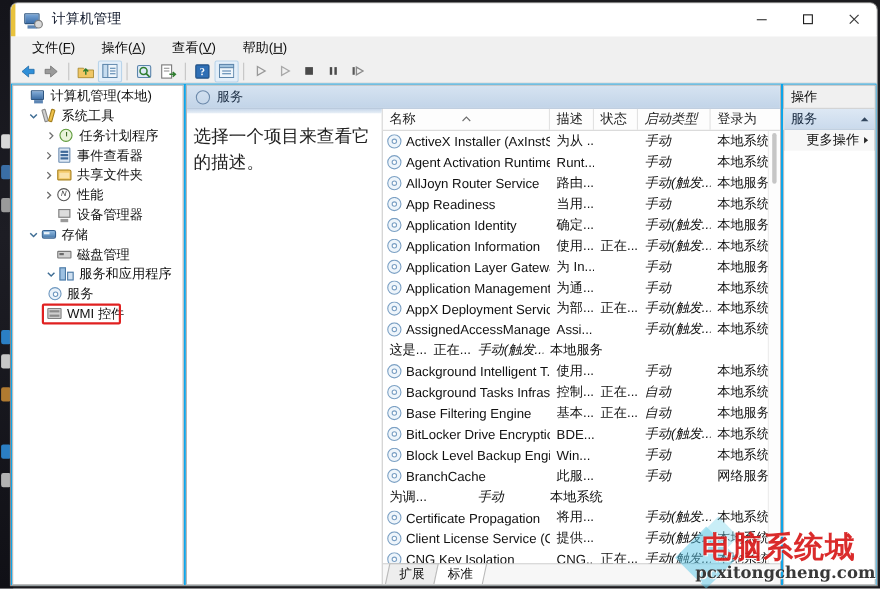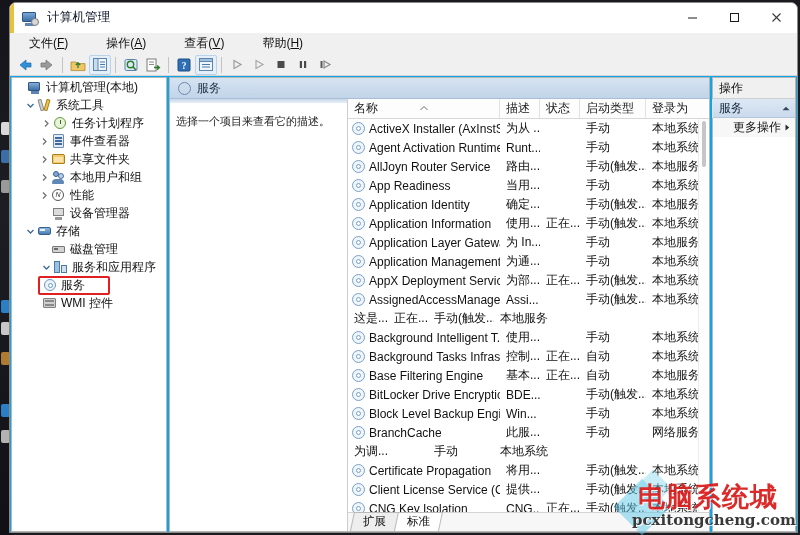--- a/index.html
+++ b/index.html
@@ -54,21 +54,21 @@
   #win-controls { margin-left:auto; display:flex; height:30px; }
   .win-btn {
     width:42px; height:30px; display:flex; align-items:center; justify-content:center;
     font-size:12px; color:#202020; cursor:default;
   }
   .win-btn svg { display:block; }
 
   
   #menu-bar {
     height:21px; flex:0 0 21px; background:#f0f0f0;
-    display:flex; align-items:center; padding-left:10px; gap:20px;
+    display:flex; align-items:center; padding-left:10px; gap:6px;
   }
   .menu-item {
     font-size:12px; padding:2px 9px; color:#0f0f0f; cursor:default; white-space:nowrap;
   }
   .menu-item u { text-decoration:underline; }
 
   
   #toolbar {
     height:22px; flex:0 0 22px; background:#f0f0f0;
     display:flex; align-items:center; padding-left:4px; gap:0px;
@@ -151,21 +151,21 @@
     display:flex; align-items:center; padding-left:8px; gap:6px;
   }
   #mmc-header .hdr-ic { width:13px; height:13px; position:relative; }
   #mmc-header .hdr-ic .o { position:absolute; inset:0; border:1.6px solid #6d8aab; border-radius:50%; }
   #mmc-header .hdr-title { font-size:12px; color:#1a2c42; }
 
   #mmc-body { flex:1 1 auto; display:flex; min-height:0; }
 
   #desc-pane {
     width:178px; flex:0 0 178px; background:#fff; padding:8px 8px 0 6px;
-    border-right:1px solid #cdcdcd; font-size:11px; color:#222; line-height:1.5;
+    border-right:1px solid #cdcdcd; font-size:16px; color:#222; line-height:1.5;
     position:relative;
   }
   #desc-pane .raised {
     position:absolute; left:0; right:0; top:0; height:4px;
     background:linear-gradient(#c7d7ea,#e9f0f7);
   }
 
   #list-pane { flex:1 1 auto; min-width:0; display:flex; flex-direction:column; background:#fff; }
 
   
@@ -176,21 +176,21 @@
   }
   .col-h {
     display:flex; align-items:center; padding-left:6px; border-right:1px solid #e2e2e2;
     cursor:default; white-space:nowrap; overflow:hidden; position:relative;
   }
   .sort-arrow { position:absolute; left:50%; top:1px; transform:translateX(-50%); }
 
   .c-name  { width:152px; flex:0 0 152px; }
   .c-desc  { width:40px;  flex:0 0 40px; }
   .c-state { width:40px;  flex:0 0 40px; }
-  .c-start { width:66px;  flex:0 0 66px; }
+  .c-start { width:66px;  flex:0 0 66px;font-style:italic; }
   .c-logon { width:60px;  flex:0 0 60px; border-right:none; }
   .c-pad   { flex:1 1 auto; }
 
   #list-scroll { flex:1 1 auto; overflow:hidden; position:relative; }
   #list-rows { }
   .row {
     display:flex; height:19px; font-size:12px; color:#111;
     align-items:center; cursor:default; white-space:nowrap;
   }
   .cell { padding-left:6px; overflow:hidden; white-space:nowrap; }
@@ -470,33 +470,20 @@
               <path d="M3 1.5 L6 4.5 L3 7.5" fill="none" stroke="#6d6d6d" stroke-width="1.2"></path>
             </svg>
           </span>
         <span class="t-icon ic-folder">
             <i class="b1"></i>
             <i class="b2"></i>
           </span>
         <span class="t-label">共享文件夹</span>
       </div>
 
-      <div class="tree-row" style="padding-left:26px">
-        <span class="twisty">
-            <svg width="9" height="9" viewBox="0 0 9 9">
-              <path d="M3 1.5 L6 4.5 L3 7.5" fill="none" stroke="#6d6d6d" stroke-width="1.2"></path>
-            </svg>
-          </span>
-        <span class="t-icon ic-users">
-            <i class="b1"></i>
-            <i class="b2"></i>
-            <i class="b3"></i>
-          </span>
-        <span class="t-label">本地用户和组</span>
-      </div>
 
       <div class="tree-row" style="padding-left:26px">
         <span class="twisty">
             <svg width="9" height="9" viewBox="0 0 9 9">
               <path d="M3 1.5 L6 4.5 L3 7.5" fill="none" stroke="#6d6d6d" stroke-width="1.2"></path>
             </svg>
           </span>
         <span class="t-icon ic-perf">
             <i class="b1"></i>
             <i class="b2">N</i>

